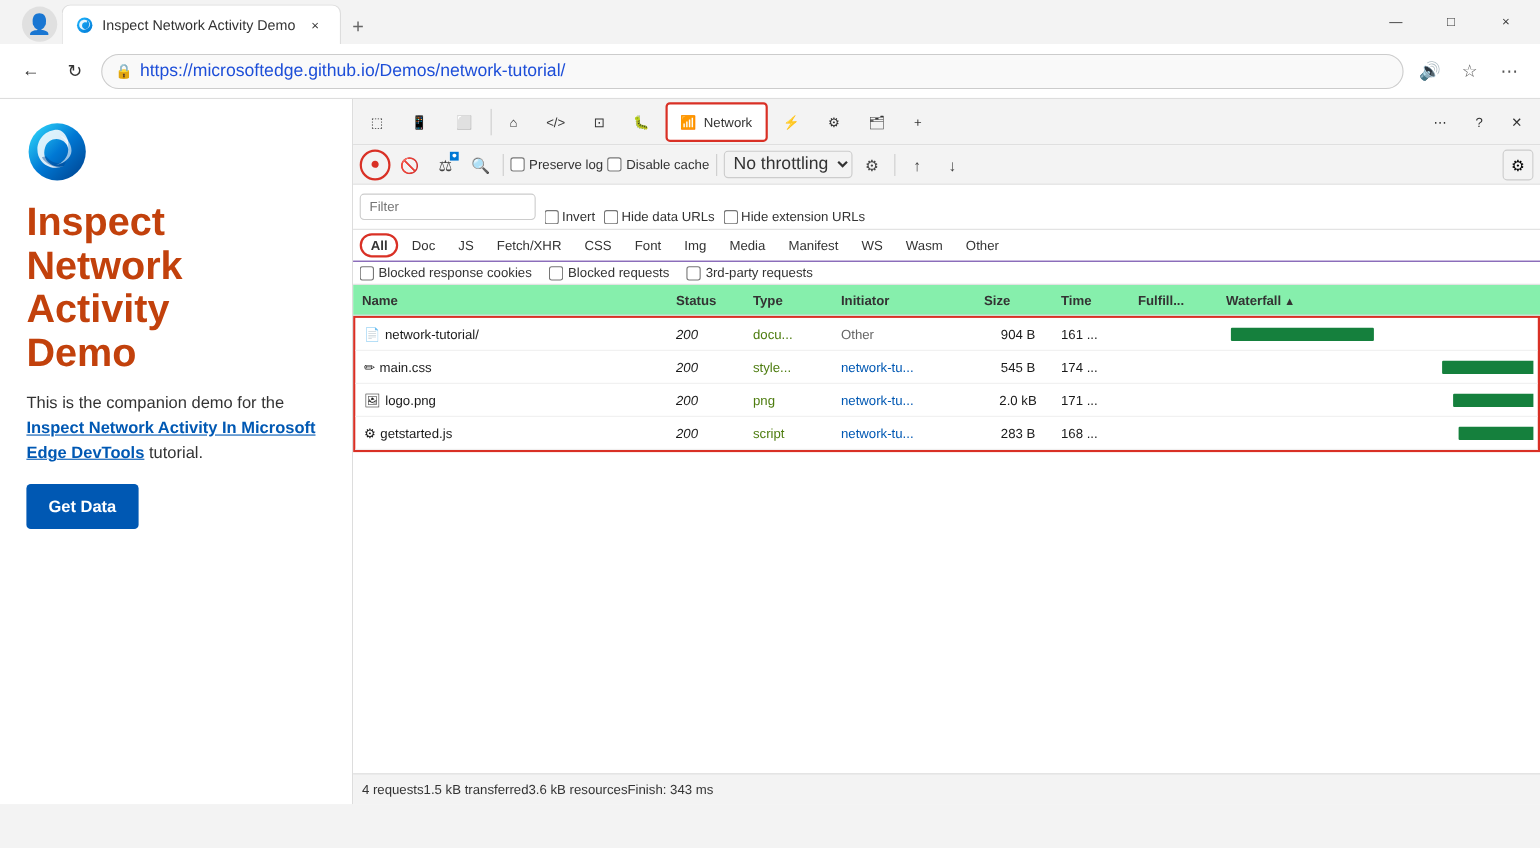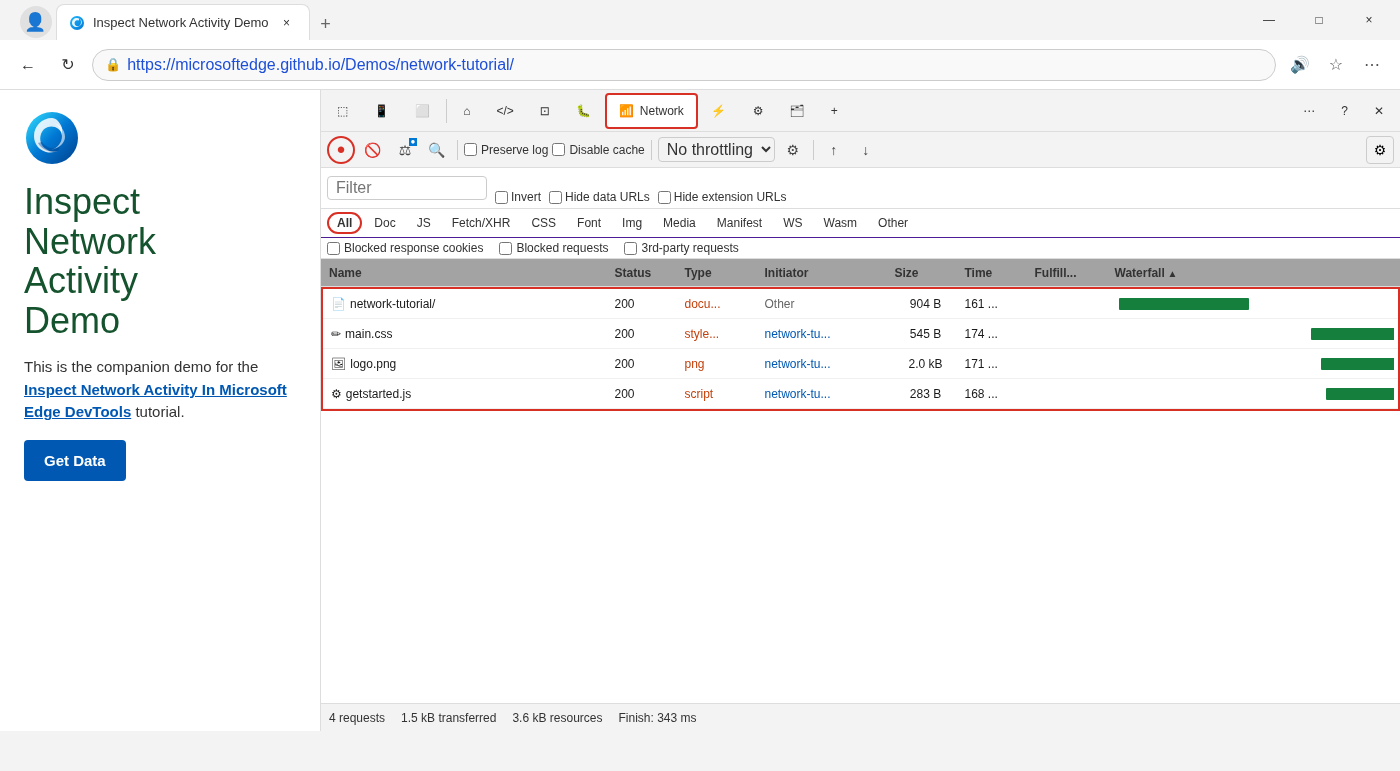--- a/index.html
+++ b/index.html
@@ -79,21 +79,21 @@
 
     
     .page-content {
       width: 320px;
       background: white;
       padding: 20px 24px;
       display: flex;
       flex-direction: column;
       gap: 16px;
     }
-    .page-title { font-size: 36px; font-weight: 400; color: #14532d; line-height: 1.1; }
+    .page-title { font-size: 36px; font-weight: 700; color: #c2410c; line-height: 1.1; }
     .page-desc { font-size: 15px; color: #333; line-height: 1.5; }
     .page-link { color: #0058b3; text-decoration: underline; cursor: pointer; font-weight: 600; }
     .get-data-btn {
       background: #0058b3;
       color: white;
       border: none;
       border-radius: 4px;
       padding: 12px 20px;
       font-size: 15px;
       font-weight: 600;
@@ -179,21 +179,21 @@
     .filter-bar {
       display: flex;
       align-items: center;
       padding: 4px 6px;
       background: white;
       border-bottom: 1px solid #ddd;
       gap: 8px;
     }
     .filter-input {
       border: 1px solid #ccc; border-radius: 4px; padding: 2px 8px;
-      font-size: 16px; width: 160px; height: 24px;
+      font-size: 12px; width: 160px; height: 24px;
     }
     .filter-checkbox { display: flex; align-items: center; gap: 3px; font-size: 12px; color: #333; margin-top: 18px; }
     .filter-checkbox input { cursor: pointer; }
 
     
     .type-filter-bar {
       display: flex;
       align-items: center;
       padding: 3px 6px;
       background: white;
@@ -227,21 +227,21 @@
 
     
     .network-table {
       flex: 1;
       overflow-y: auto;
       background: white;
     }
     .table-header {
       display: grid;
       grid-template-columns: 1fr 70px 80px 130px 70px 70px 80px 1fr;
-      background: #a3a3a3;
+      background: #86efac;
       border-bottom: 1px solid #ddd;
       font-size: 12px;
       color: #333;
       font-weight: 600;
       height: 28px;
       align-items: center;
       padding: 0 4px;
       position: sticky;
       top: 0;
     }
@@ -253,43 +253,42 @@
       grid-template-columns: 1fr 70px 80px 130px 70px 70px 80px 1fr;
       border-bottom: 1px solid #f0f0f0;
       font-size: 12px;
       height: 30px;
       align-items: center;
       padding: 0 4px;
       cursor: pointer;
     }
     .td { padding: 0 4px; overflow: hidden; text-overflow: ellipsis; white-space: nowrap; }
     .td.name { display: flex; align-items: center; gap: 4px; color: #1a1a1a; }
-    .td.status { color: #1a1a1a; }
-    .td.type { color: #c2410c; }
+    .td.status { color: #1a1a1a; font-style: italic; }
+    .td.type { color: #4d7c0f; }
     .td.initiator { color: #0058b3; cursor: pointer; }
     .td.size { color: #1a1a1a; text-align: center; }
     .td.time { color: #1a1a1a; }
     .td.fulfill { color: #1a1a1a; }
     .row-icon { font-size: 12px; flex-shrink: 0; }
 
     
     .waterfall-cell { position: relative; height: 100%; display: flex; align-items: center; }
     .wf-bar { height: 12px; background: #15803d; border-radius: 1px; position: absolute; }
 
     
     .status-bar {
       background: #f3f3f3;
       border-top: 1px solid #ddd;
       height: 28px;
       display: flex;
       align-items: center;
       padding: 0 8px;
       font-size: 12px;
       color: #333;
-      gap: 16px;
     }
   </style>
 </head>
 <body>
 
 <div class="title-bar">
   <div class="tab-bar" style="flex:1; display:flex; align-items:flex-end; padding: 0 8px; background:#f3f3f3;">
     <div style="width:40px; height:36px; display:flex; align-items:center; justify-content:center;">
       <div style="width:32px; height:32px; border-radius:50%; background:#e0e0e0; display:flex; align-items:center; justify-content:center; font-size:18px; color:#666;">👤</div>
     </div>

